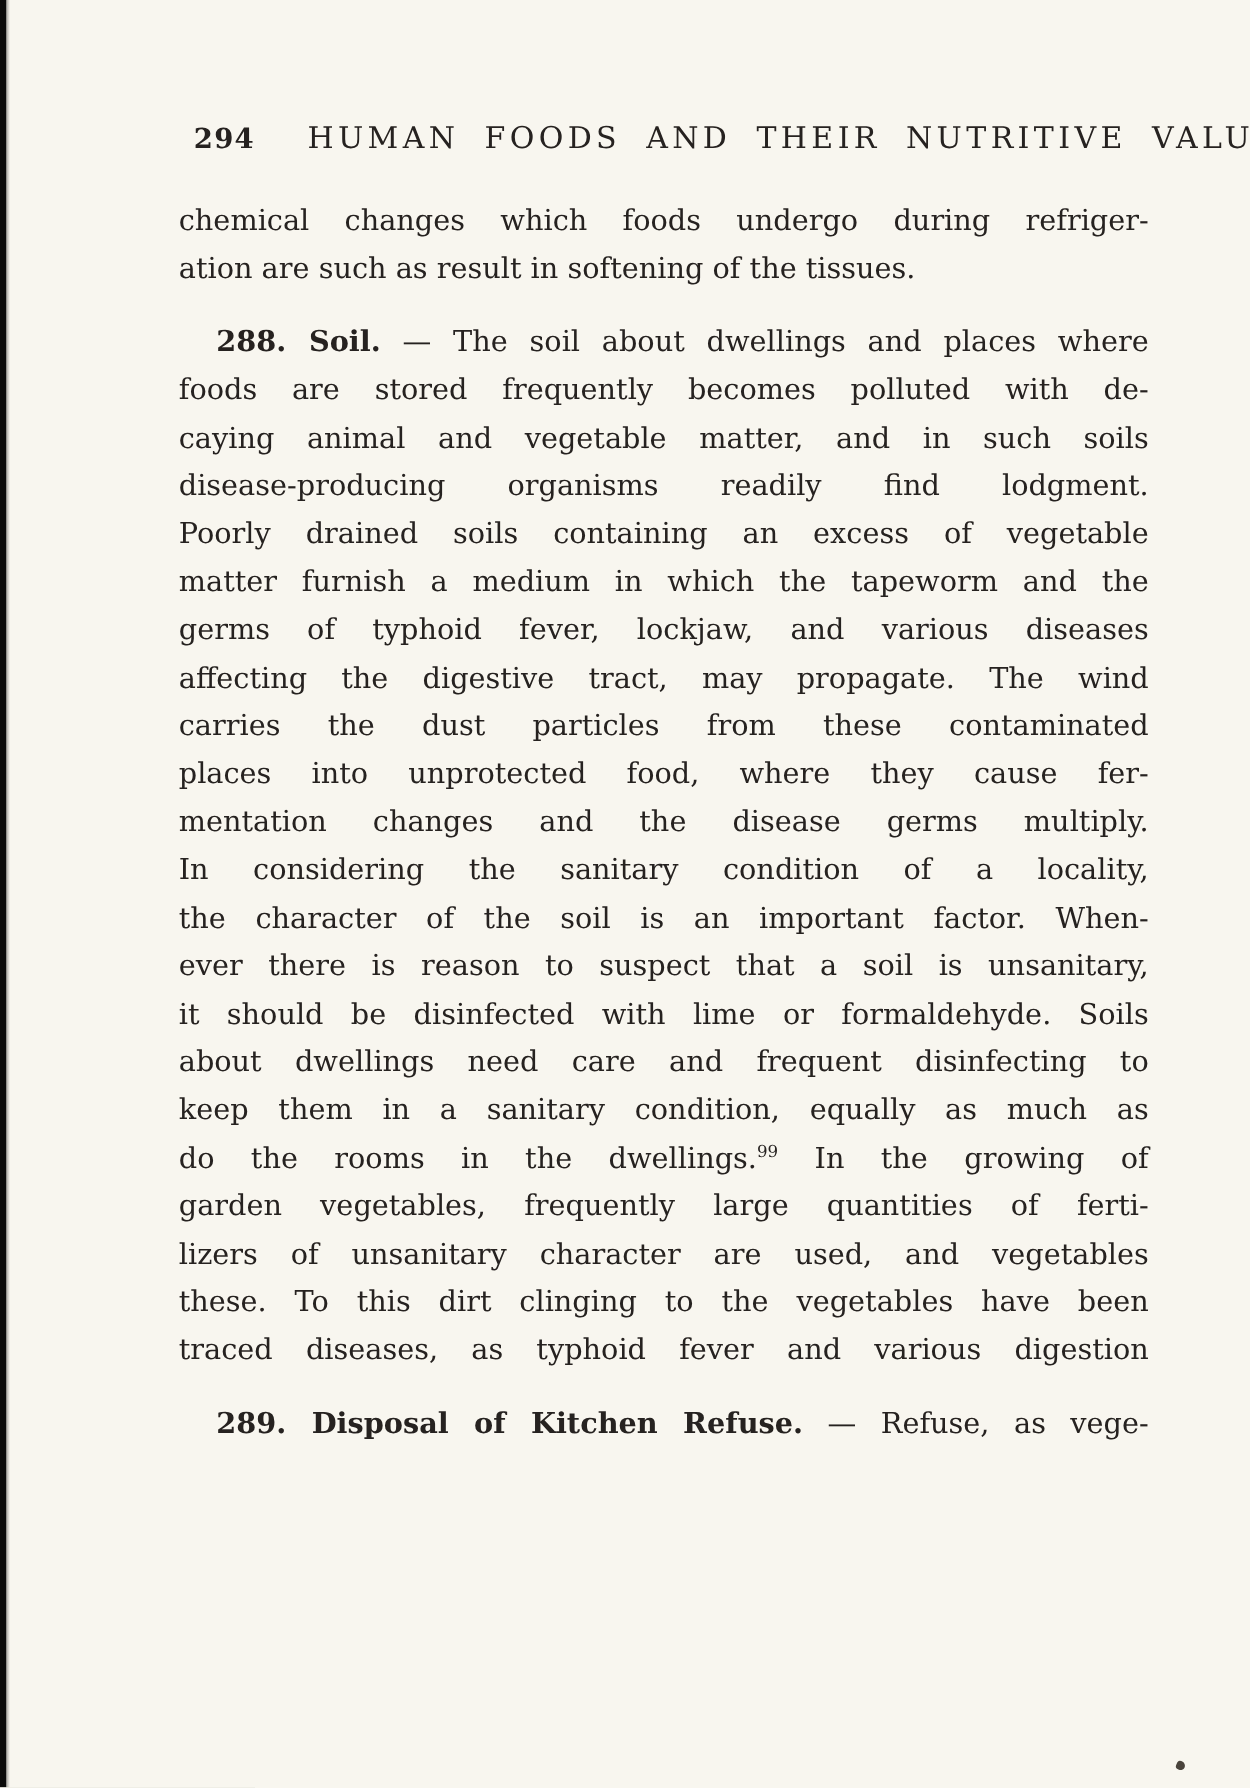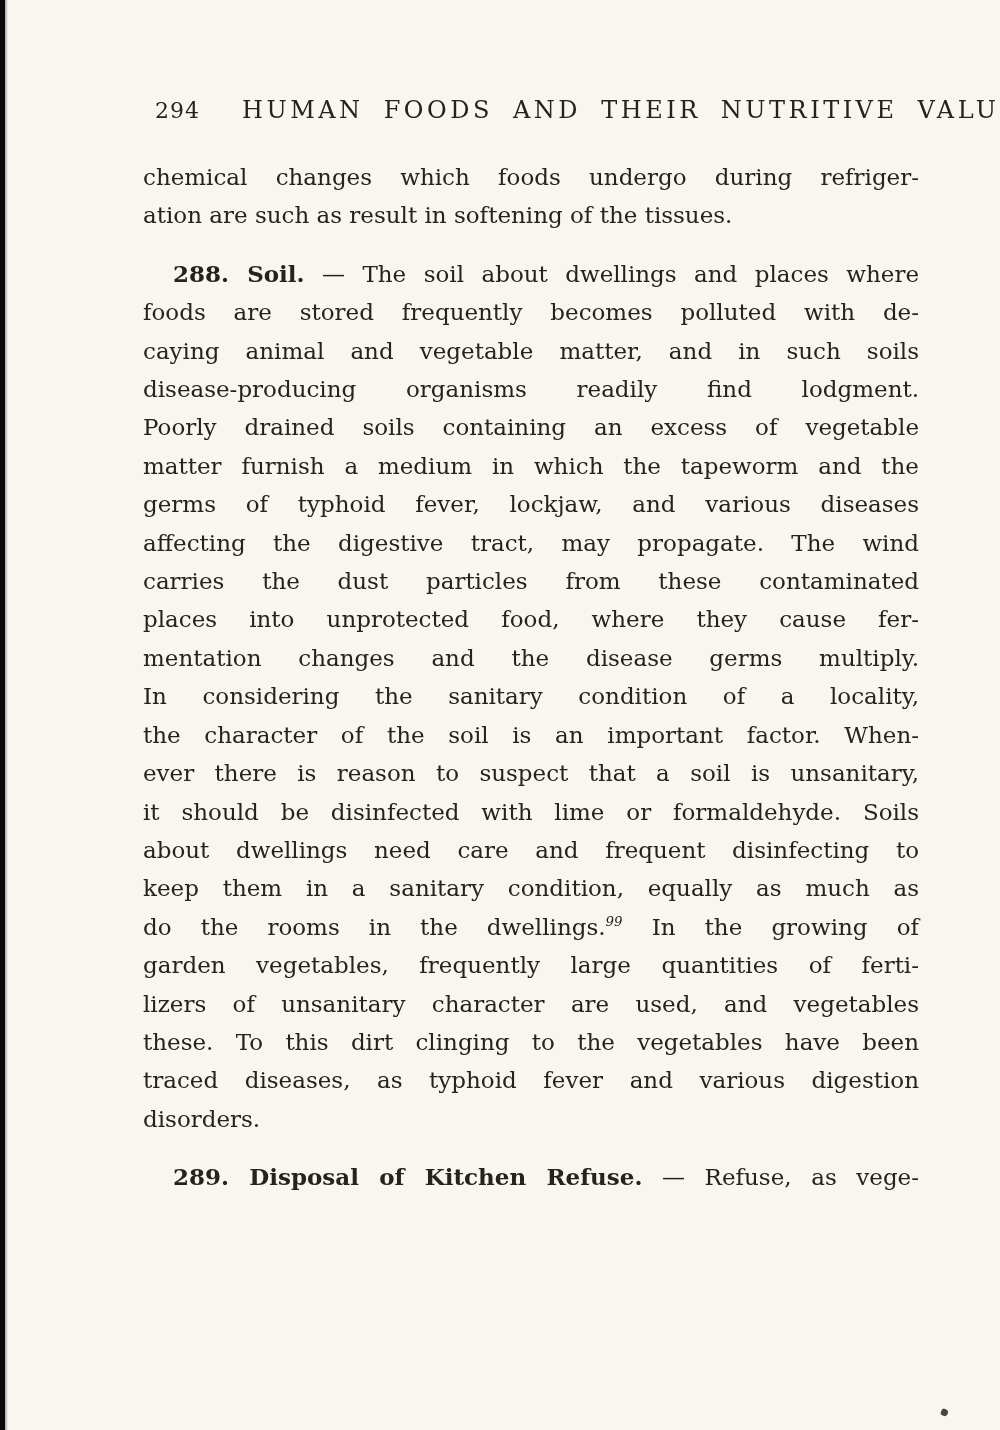--- a/index.html
+++ b/index.html
@@ -35,20 +35,21 @@
     top: 96px;
     left: 155px;
     right: 72px;
     display: flex;
     align-items: baseline;
   }
   .page-number {
     font-size: 22px;
     letter-spacing: 1px;
     margin-right: 42px;
+    font-weight: bold;
   }
   .running-title {
     font-size: 24px;
     letter-spacing: 3.5px;
     word-spacing: 9px;
     font-weight: 500;
     white-space: nowrap;
   }
   .page-body {
     position: absolute;
@@ -67,21 +68,20 @@
   .line.last {
     text-align: center;
     text-align-last: left;
   }
   .paragraph.indent .line:first-child { text-indent: 30px; }
   .bold { font-weight: bold; }
   sup {
     font-size: 0.58em;
     vertical-align: super;
     line-height: 0;
-    font-style: italic;
   }
   .scan-speck {
     position: absolute;
     right: 52px;
     bottom: 14px;
     width: 7px;
     height: 7px;
     background: #4a443c;
     border-radius: 40% 60% 55% 45%;
     transform: rotate(25deg);
@@ -119,21 +119,20 @@
         <div class="line"><span>the character of the soil is an important factor. When-</span></div>
         <div class="line"><span>ever there is reason to suspect that a soil is unsanitary,</span></div>
         <div class="line"><span>it should be disinfected with lime or formaldehyde. Soils</span></div>
         <div class="line"><span>about dwellings need care and frequent disinfecting to</span></div>
         <div class="line"><span>keep them in a sanitary condition, equally as much as</span></div>
         <div class="line"><span>do the rooms in the dwellings.</span><sup>99</sup><span> In the growing of</span></div>
         <div class="line"><span>garden vegetables, frequently large quantities of ferti-</span></div>
         <div class="line"><span>lizers of unsanitary character are used, and vegetables</span></div>
         <div class="line"><span>these. To this dirt clinging to the vegetables have been</span></div>
         <div class="line"><span>traced diseases, as typhoid fever and various digestion</span></div>
-        <div class="line last"><span>disorders.</span></div>
       </div>
       <div class="paragraph indent">
         <div class="line"><span class="bold">289. Disposal of Kitchen Refuse.</span><span> — Refuse, as vege-</span></div>
       </div>
     </div>
 
   <div class="scan-speck"></div>
 </div>
 
 </body></html>

